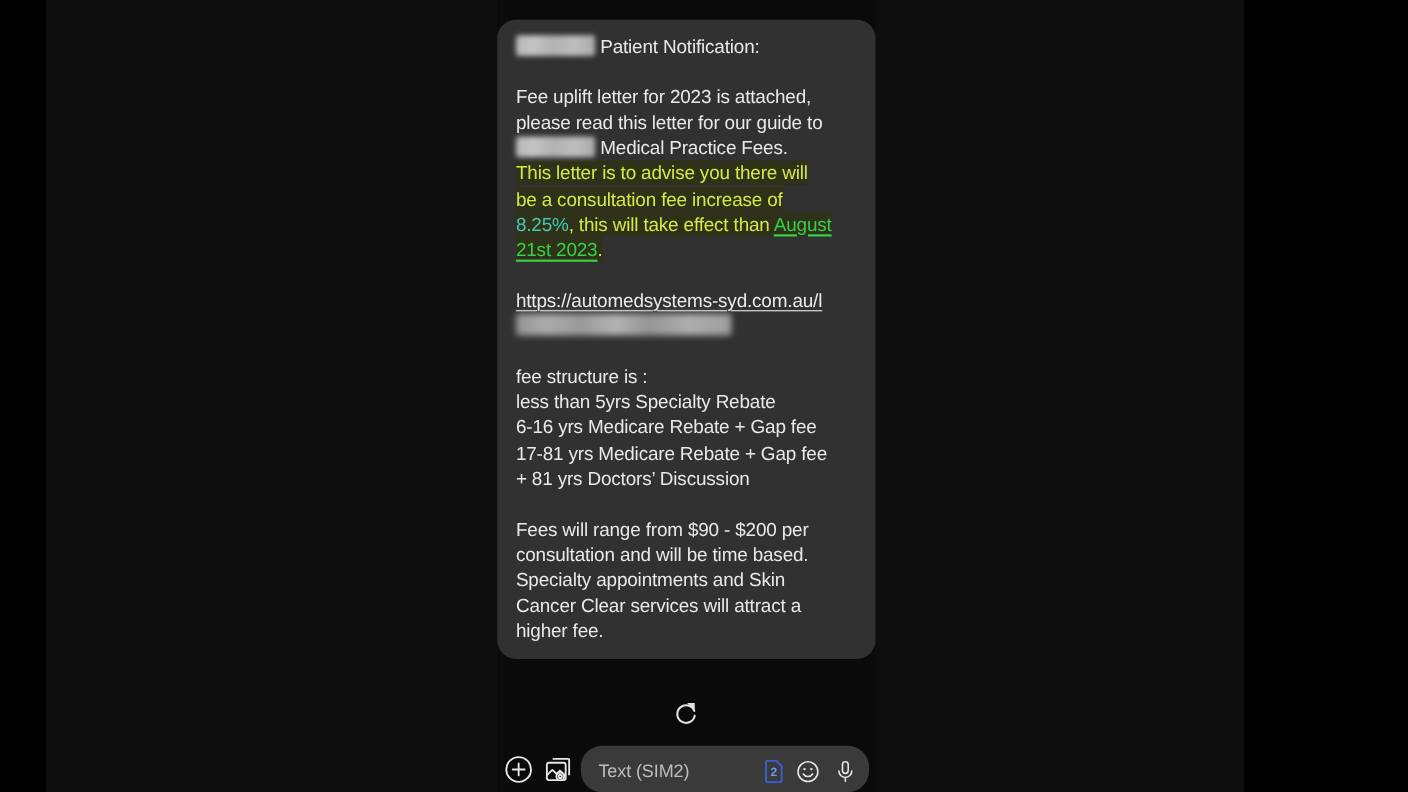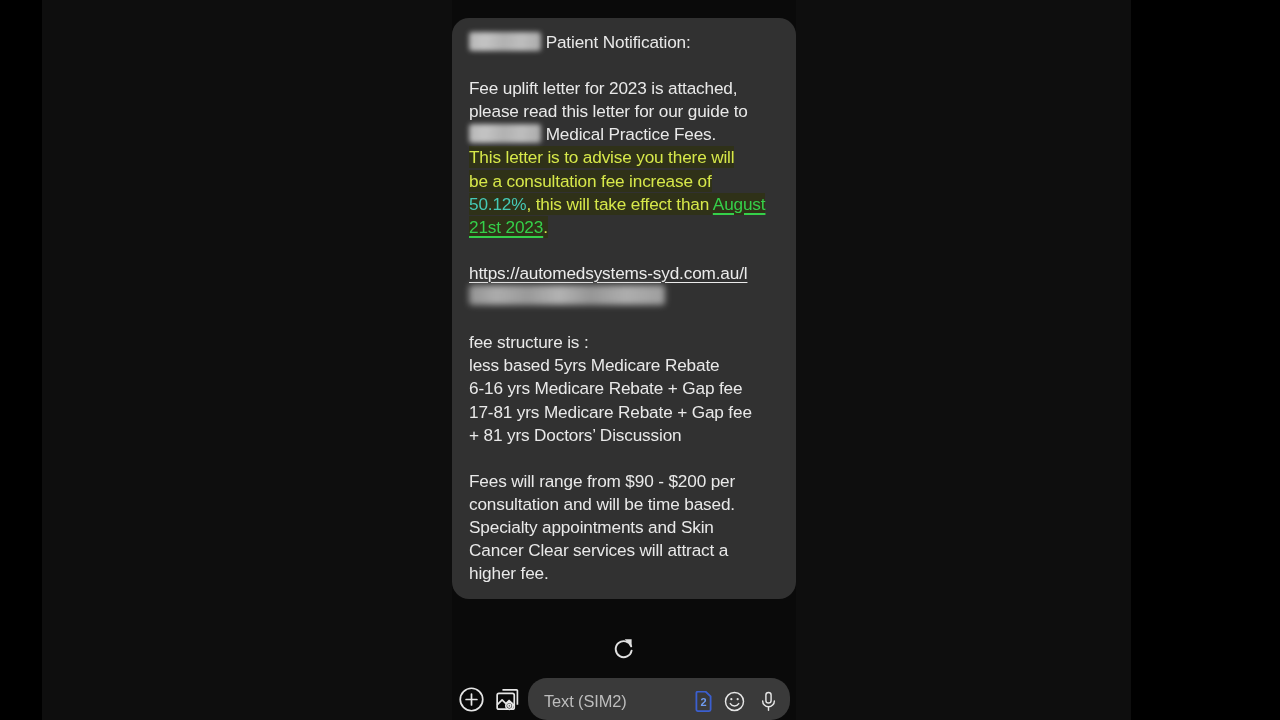--- a/index.html
+++ b/index.html
@@ -213,35 +213,35 @@
       <div class="msg-gap"></div>
 
       <div class="msg-line">Fee uplift letter for 2023 is attached,</div>
       <div class="msg-line">please read this letter for our guide to</div>
       <div class="msg-line">
         <span class="redact name"></span><span>&nbsp;</span><span>Medical Practice Fees.</span>
       </div>
 
       <div class="msg-line"><span class="hl"><span>This letter is to advise you there will</span></span></div>
       <div class="msg-line"><span class="hl"><span>be a consultation fee increase of</span></span></div>
-      <div class="msg-line"><span class="hl"><span class="pct">50.12%</span><span>, this will take effect than </span><span class="date">August</span></span></div>
+      <div class="msg-line"><span class="hl"><span class="pct">8.25%</span><span>, this will take effect than </span><span class="date">August</span></span></div>
       <div class="msg-line"><span class="hl"><span class="date">21st  2023</span><span>.</span></span></div>
 
       <div class="msg-gap"></div>
 
       <div class="msg-line"><span class="link">https://automedsystems-syd.com.au/l</span></div>
       <div class="msg-line">
         <span class="redact url2"></span>
       </div>
 
       <div class="msg-gap"></div>
 
       <div class="msg-line">fee structure is :</div>
 
-      <div class="msg-line">less based 5yrs Medicare Rebate</div>
+      <div class="msg-line">less than 5yrs Specialty Rebate</div>
       <div class="msg-line">6-16 yrs Medicare Rebate + Gap fee</div>
       <div class="msg-line">17-81 yrs Medicare Rebate + Gap fee</div>
       <div class="msg-line">+ 81 yrs Doctors’ Discussion</div>
 
       <div class="msg-gap"></div>
 
       <div class="msg-line">Fees will range from $90 - $200 per</div>
       <div class="msg-line">consultation and will be time based.</div>
       <div class="msg-line">Specialty appointments and Skin</div>
       <div class="msg-line">Cancer Clear services will attract a</div>

